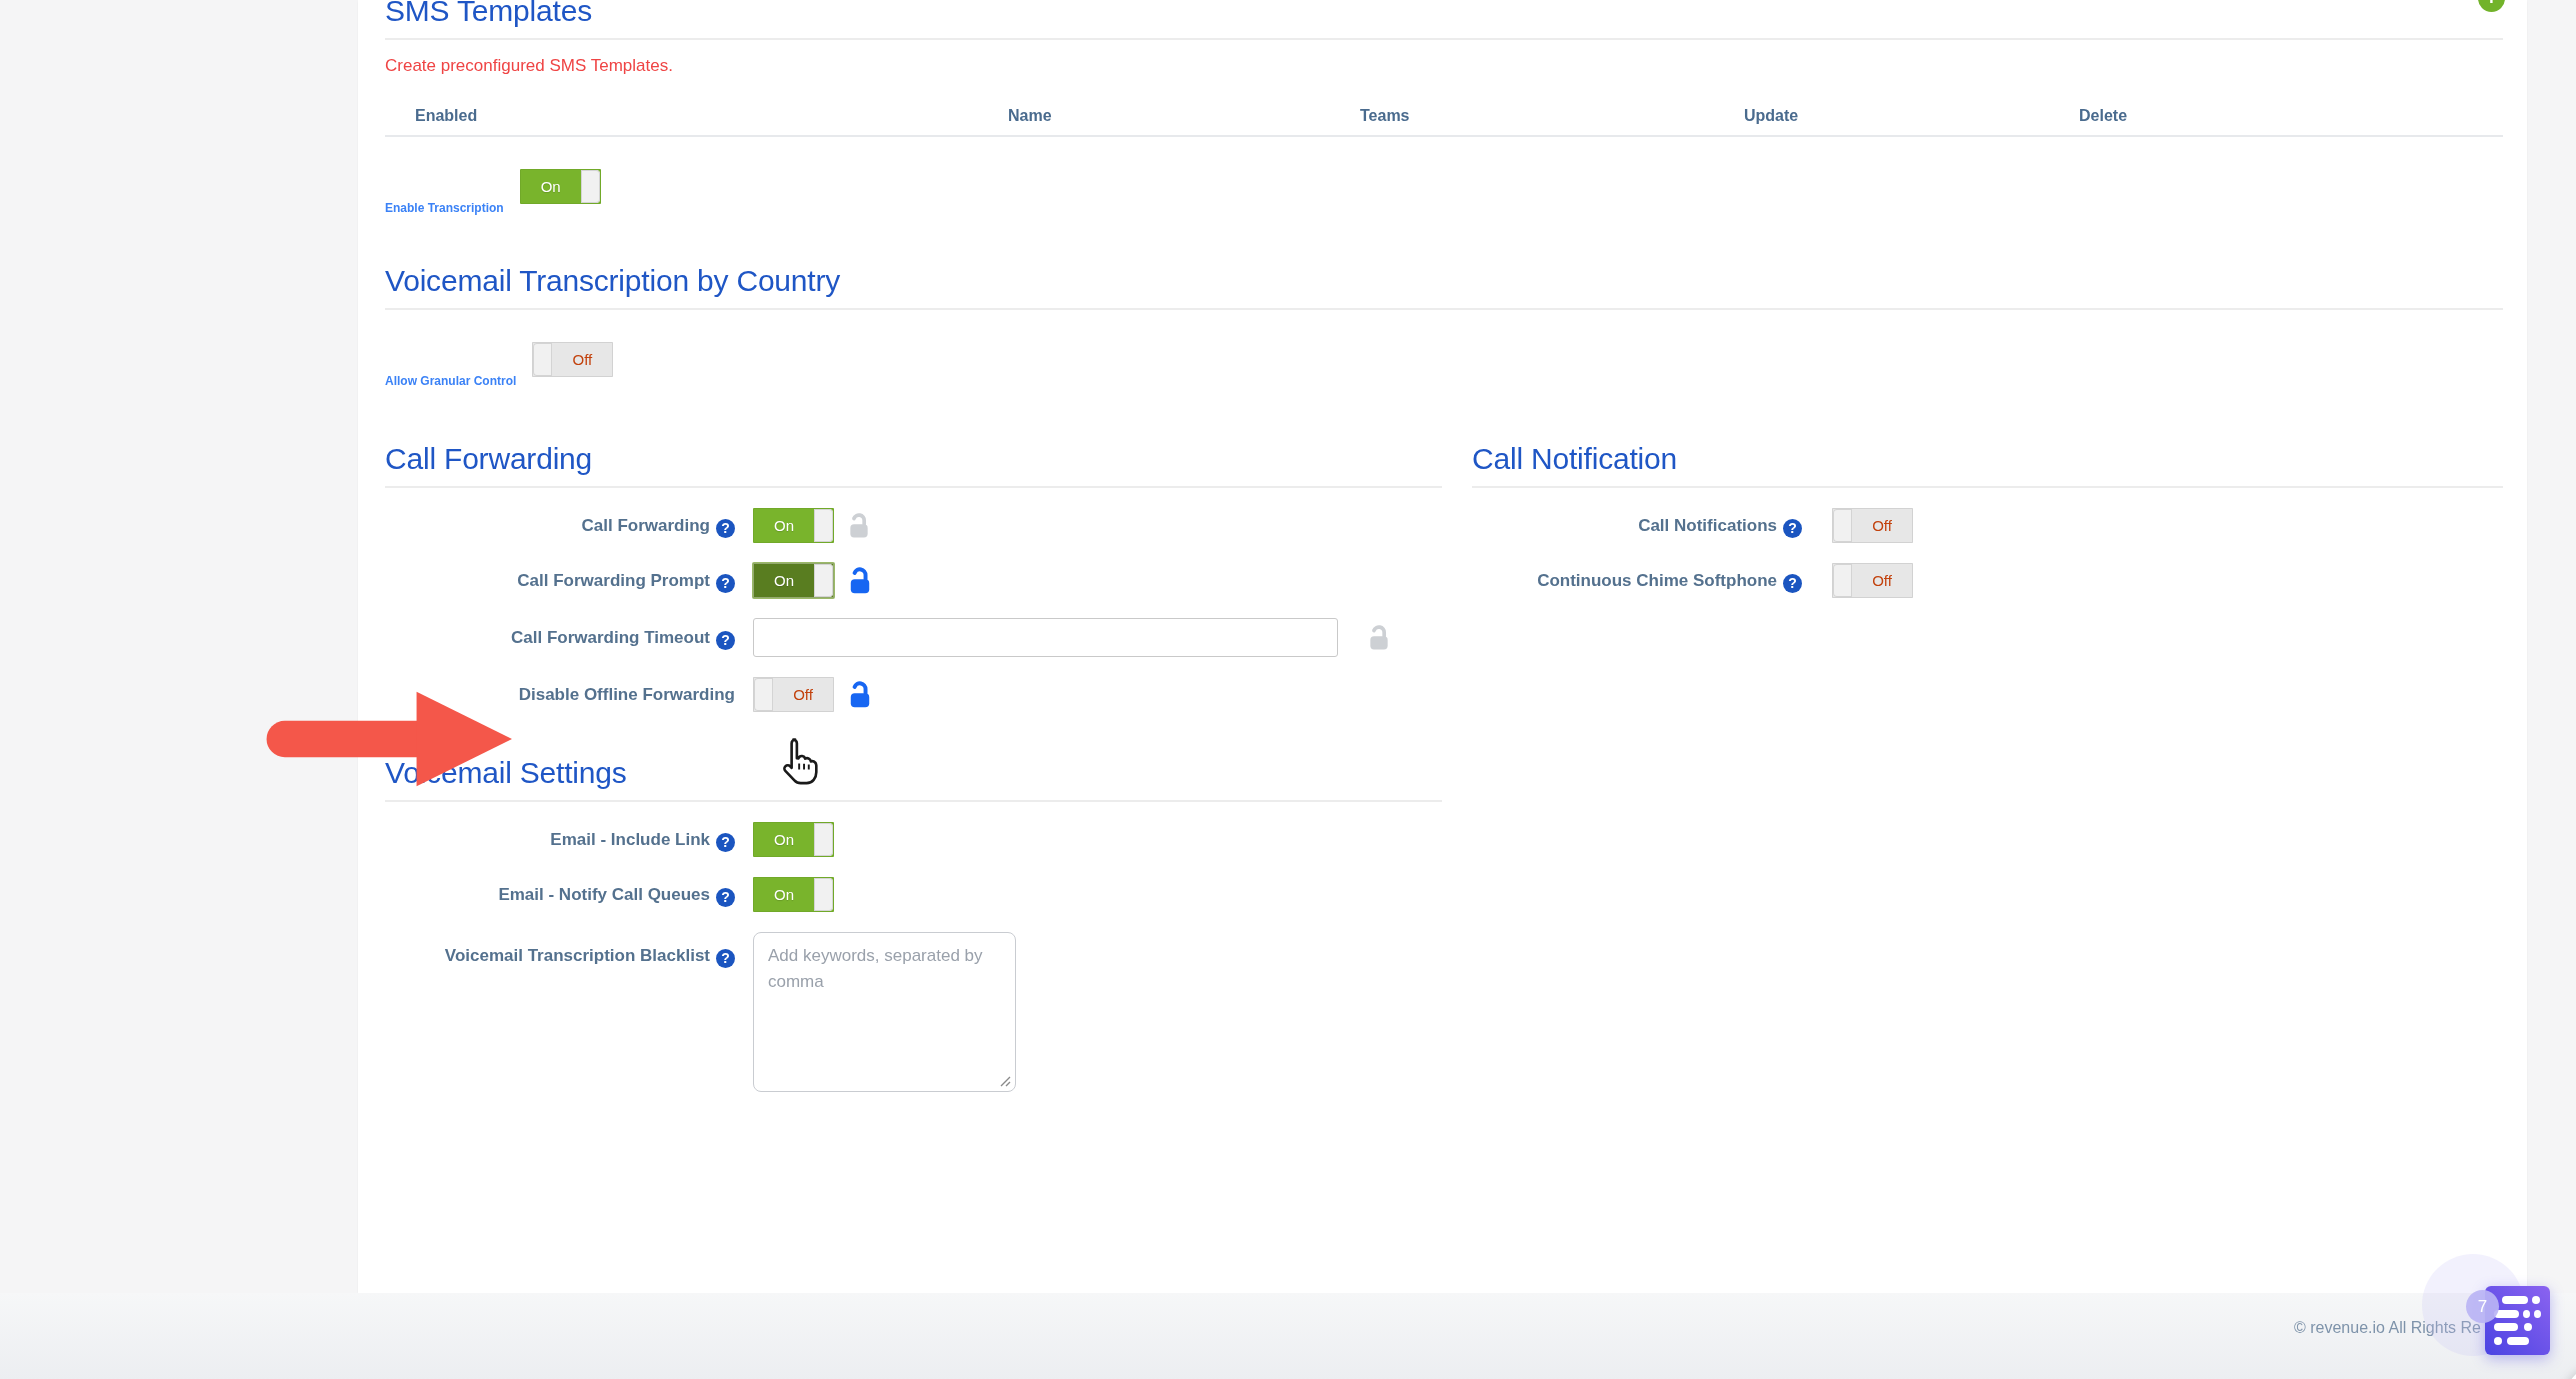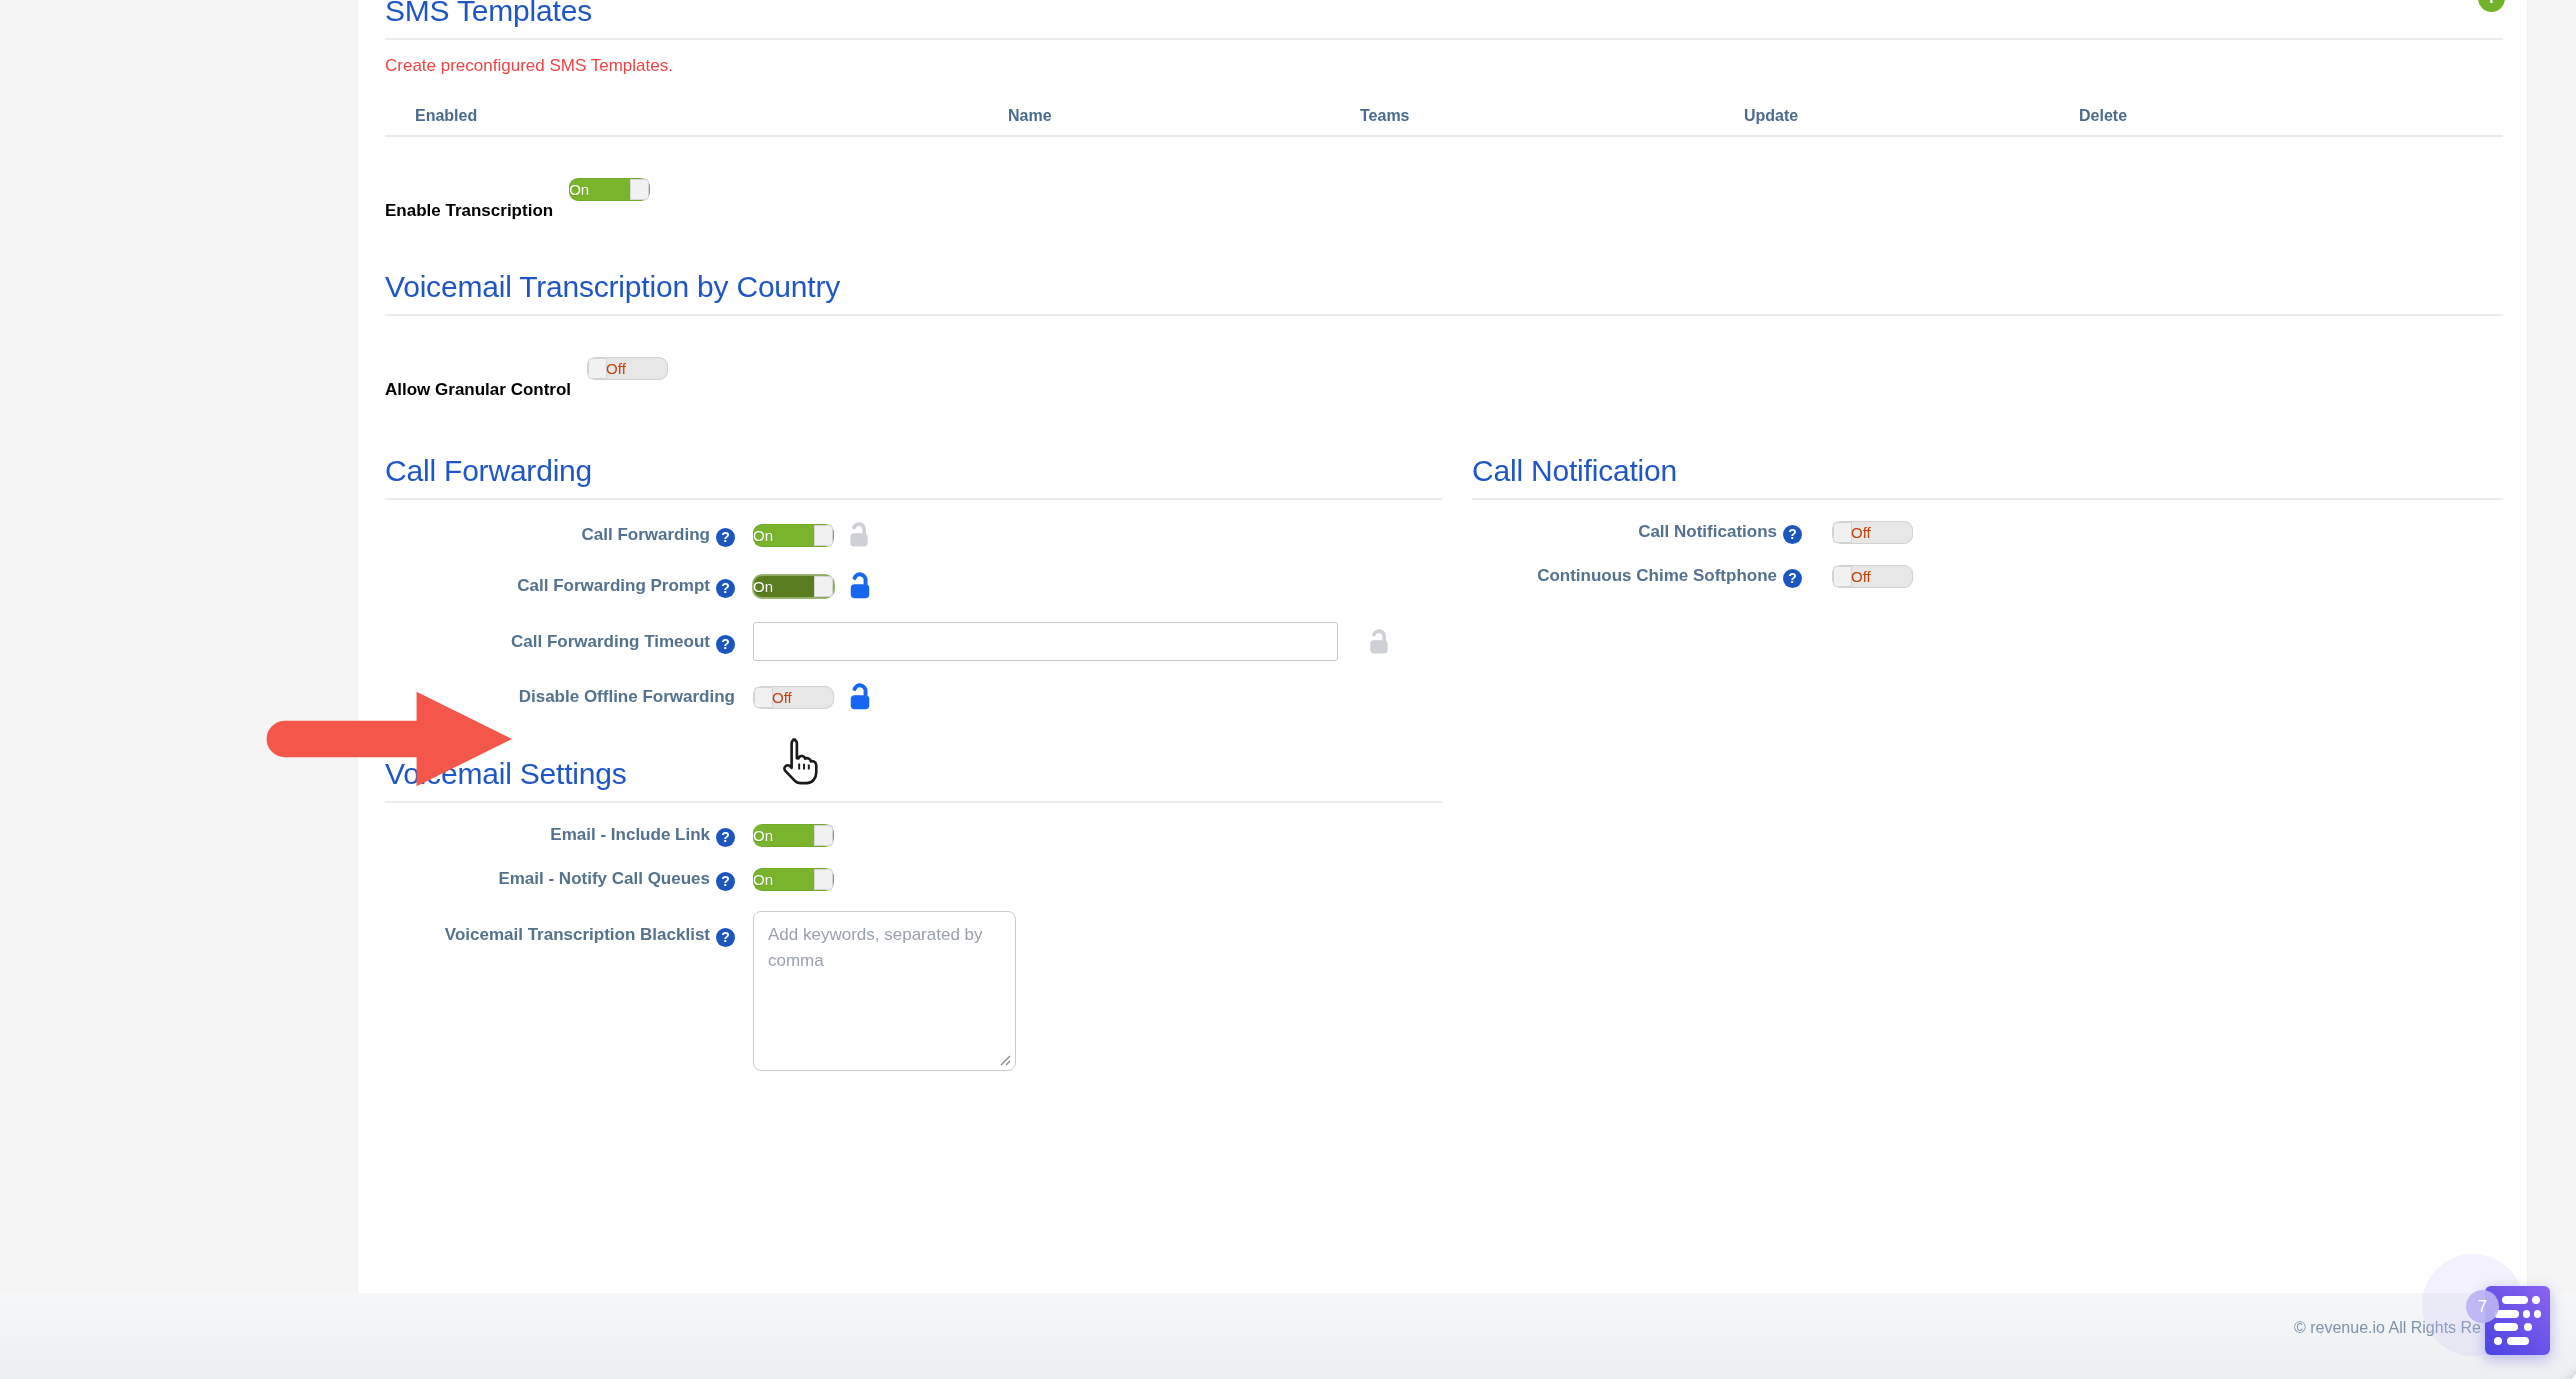--- a/index.html
+++ b/index.html
@@ -41,40 +41,40 @@
 
   
   .add-btn {
     position:absolute; top:-9px; right:22px; width:27px; height:27px;
     background:#72b32a; color:#fff; border-radius:50%;
     font-size:21px; font-weight:700; line-height:25px; text-align:center; cursor:pointer;
   }
 
   
   .simple-row { display:flex; align-items:center; margin-top:20px; }
-  .simple-row .lbl { font-size:17px; font-weight:700; color:#000000; margin-right:16px;margin-top:44px; }
+  .simple-row .lbl { font-size:12px; font-weight:700; color:#3b82f6; margin-right:16px;margin-top:44px; }
 
   .form-row { display:flex; align-items:center; margin-bottom:20px; }
   .form-row.top { align-items:flex-start; }
   .row-label { width:350px; text-align:right; font-size:17px; font-weight:700; color:#54718e; line-height:24px; }
   .col-right .row-label { width:330px; }
   .form-row.top .row-label { padding-top:12px; }
   .controls { margin-left:18px; display:flex; align-items:center; }
   .col-right .controls { margin-left:30px; }
 
   .help {
     display:inline-block; width:19px; height:19px; border-radius:50%;
     background:#1b55c0; color:#fff; font-size:14px; font-weight:700;
     line-height:19px; text-align:center; margin-left:6px; vertical-align:-2px; cursor:pointer;
   }
 
   
   .toggle {
-    position:relative; width:81px; height:23px; border-radius:9px;
-    display:flex; align-items:center; justify-content:flex-start; cursor:pointer;
+    position:relative; width:81px; height:35px; border-radius:1px;
+    display:flex; align-items:center; justify-content:center; cursor:pointer;
     font-size:15px; flex:none;
   }
   .toggle .state { position:relative; z-index:1; }
   .toggle .knob {
     position:absolute; top:1px; bottom:1px; width:19px; background:#f1f1f1;
     box-shadow:inset 0 0 0 1px #d4d4d4;
   }
   .toggle.on  { background:#79b42c; color:#fff; box-shadow:inset 0 0 0 1px rgba(0,0,0,.06); }
   .toggle.on .state { padding-right:19px; text-shadow:0 1px 1px rgba(0,0,0,.15); }
   .toggle.on .knob { right:1px; border-radius:0 4px 4px 0; }

